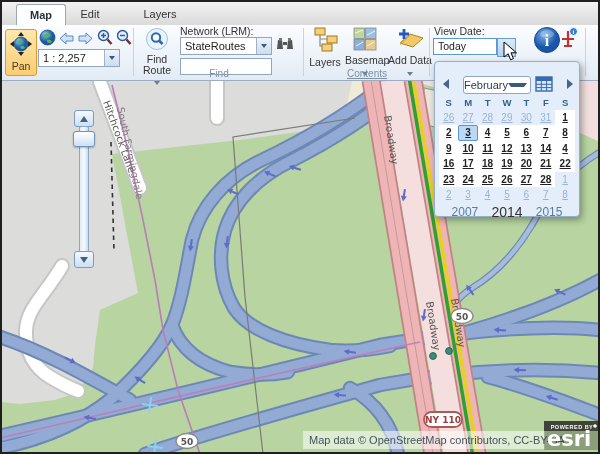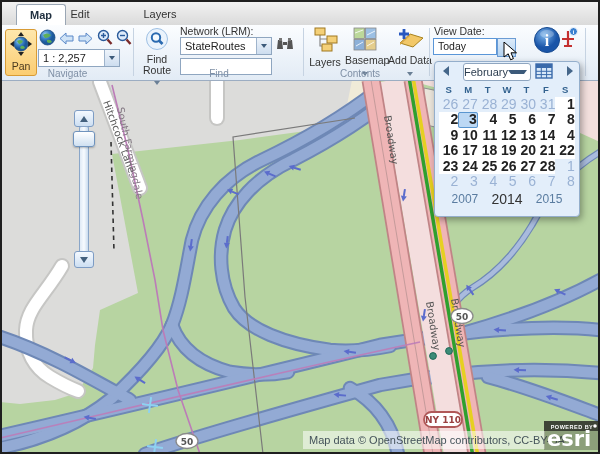--- a/index.html
+++ b/index.html
@@ -35,35 +35,35 @@
   .vd-input{position:absolute;background:#fff;border:1px solid #5a96d8;font-size:10.5px;
     color:#222;padding:1px 0 0 4px;box-sizing:border-box;}
   .vd-btn{position:absolute;background:linear-gradient(#dcebfa,#b4d2ef);border:1px solid #6b9cd4;
     display:flex;align-items:center;justify-content:center;cursor:pointer;}
   .tool-label{position:absolute;font-size:10.5px;color:#333;white-space:nowrap;}
 
   
   .cal{position:absolute;left:434px;top:61px;width:144px;height:154px;z-index:30;
     background:#e3eefa;border:1px solid #94aecb;border-radius:4px;
     box-shadow:2px 3px 7px rgba(0,0,0,.35);font-family:"Liberation Sans",sans-serif;}
-  .cal-hdr{position:relative;height:20px;padding-top:2px;}
+  .cal-hdr{position:relative;height:20px;padding-top:2px;margin-top:13px;}
   .cal-nav{position:absolute;top:4px;width:0;height:0;cursor:pointer;}
   .cal-nav.prev{left:8px;border-top:5px solid transparent;border-bottom:5px solid transparent;
     border-right:6px solid #44668a;}
   .cal-nav.next{right:6px;border-top:5px solid transparent;border-bottom:5px solid transparent;
     border-left:6px solid #44668a;}
   .cal-month{position:absolute;left:28px;top:1px;width:66px;height:16px;background:#fff;
     border:1px solid #8fa6c0;border-radius:3px;display:flex;align-items:center;cursor:pointer;}
   .cal-month span{flex:1;font-size:11px;color:#2d3e50;text-align:center;}
   .cal-grid-btn{position:absolute;left:100px;top:1px;width:18px;height:16px;cursor:pointer;}
   .cal-days{display:flex;padding:0 4px;height:13px;}
   .cal-days span{flex:1;text-align:center;font-size:9.5px;font-weight:bold;color:#33628f;}
   .cal-grid{display:flex;flex-wrap:wrap;padding:0 4px;}
-  .cal-cell{width:19.42px;height:15.4px;line-height:15.4px;text-align:right;font-size:14px;
-    font-weight:bold;color:#222;background:#fff;cursor:pointer;box-sizing:border-box;}
+  .cal-cell{width:19.42px;height:15.4px;line-height:15.4px;text-align:center;font-size:10px;
+    font-weight:bold;color:#222;background:#fff;cursor:pointer;box-sizing:border-box;text-decoration:underline;}
   .cal-cell.muted{background:transparent;color:#9ab2d4;font-weight:normal;}
   .cal-cell.sel{background:#bcd8f4;border:1px solid #5a96d0;border-radius:2px;line-height:13.5px;}
   .cal-years{display:flex;justify-content:space-around;align-items:center;height:20px;padding:0 10px;}
   .cal-year{font-size:12px;color:#5a7ca0;cursor:pointer;}
   .cal-year.cur{font-size:14px;color:#333;}
 
   
   .mapwrap{position:absolute;left:0;top:80px;width:600px;height:374px;}
   
   .slider{position:absolute;left:73px;top:30px;width:20px;z-index:5;}
@@ -227,21 +227,21 @@
       <div class="sl-handle"></div>
       <div class="sl-btn" style="top:141px;">
           <span class="tri-dn"></span>
         </div>
     </div>
   </div>
 
   <div class="ribbon">
     <div class="tabstrip">
       <div class="tab active" style="left:16px;width:48px;">Map</div>
-      <div class="tab" style="left:62px;width:36px;">Edit</div>
+      <div class="tab" style="left:72px;width:36px;">Edit</div>
       <div class="tab" style="left:138px;width:44px;">Layers</div>
     </div>
 
     <div class="panel">
 
       <div class="btn panbtn">
         <svg width="22" height="24" viewBox="0 0 22 24" style="margin-top:2px;">
           <defs>
               <radialGradient id="gg" cx="35%" cy="30%">
                 <stop offset="0%" stop-color="#9fd0f0"></stop>
@@ -290,21 +290,20 @@
           <line x1="10.5" y1="10.5" x2="14.5" y2="15" stroke="#7a2a2a" stroke-width="2.4"></line>
           <path d="M4,6.5 H9" stroke="#2a5a9a" stroke-width="1.4"></path>
         </svg>
       </div>
       <div class="combo" style="left:38px;top:24px;width:80px;height:16px;gap:18px;">
         <span class="txt">1 : 2,257</span>
         <span class="dd">
             <span class="caret sm"></span>
           </span>
       </div>
-      <div class="gcap" style="left:5px;width:125px;">Navigate</div>
       <div class="gsep" style="left:133px;"></div>
 
       <div class="btn" style="left:138px;top:2px;width:38px;height:50px;">
         <svg width="24" height="24" viewBox="0 0 24 24">
           <circle cx="12" cy="12" r="10.5" fill="#eaf3fc" stroke="#9ec0e4" stroke-width="1"></circle>
           <circle cx="11" cy="10.5" r="4.2" fill="#f4fafe" stroke="#2a6ab0" stroke-width="2"></circle>
           <line x1="14" y1="13.5" x2="17.5" y2="17" stroke="#2a6ab0" stroke-width="2.6"></line>
         </svg>
         <span class="lbl" style="line-height:10px;">Find</span>
         <span class="lbl" style="line-height:10px;">Route</span>
@@ -352,21 +351,21 @@
       </div>
       <div class="btn" style="left:388px;top:2px;width:44px;height:50px;">
         <svg width="28" height="24" viewBox="0 0 28 24">
           <polygon points="4,16 14,7 27,11 17,20" fill="#f2c868" stroke="#a8821c" stroke-width="1"></polygon>
           <polygon points="4,16 14,7 14,9 4,18" fill="#d8a848"></polygon>
           <path d="M8,2 V12 M3,7 H13" stroke="#2858c0" stroke-width="2.8"></path>
         </svg>
         <span class="lbl">Add Data</span>
         <span class="caret sm" style="display:inline-block;border-top-color:#6a7f95;"></span>
       </div>
-      <div class="gcap" style="left:296px;width:128px;">Contents</div>
+      <div class="gcap" style="left:303px;width:128px;text-decoration:underline;">Contents</div>
       <div class="gsep" style="left:429px;"></div>
 
       <div class="tool-label" style="left:434px;top:0px;">View Date:</div>
       <div class="vd-input" style="left:433px;top:13px;width:64px;height:17px;">Today</div>
       <div class="vd-btn" style="left:497px;top:13px;width:17px;height:17px;">
         <span class="caret sm"></span>
       </div>
       <div class="smallico" style="left:533px;top:1px;">
         <svg width="28" height="28" viewBox="0 0 28 28">
           <defs>

